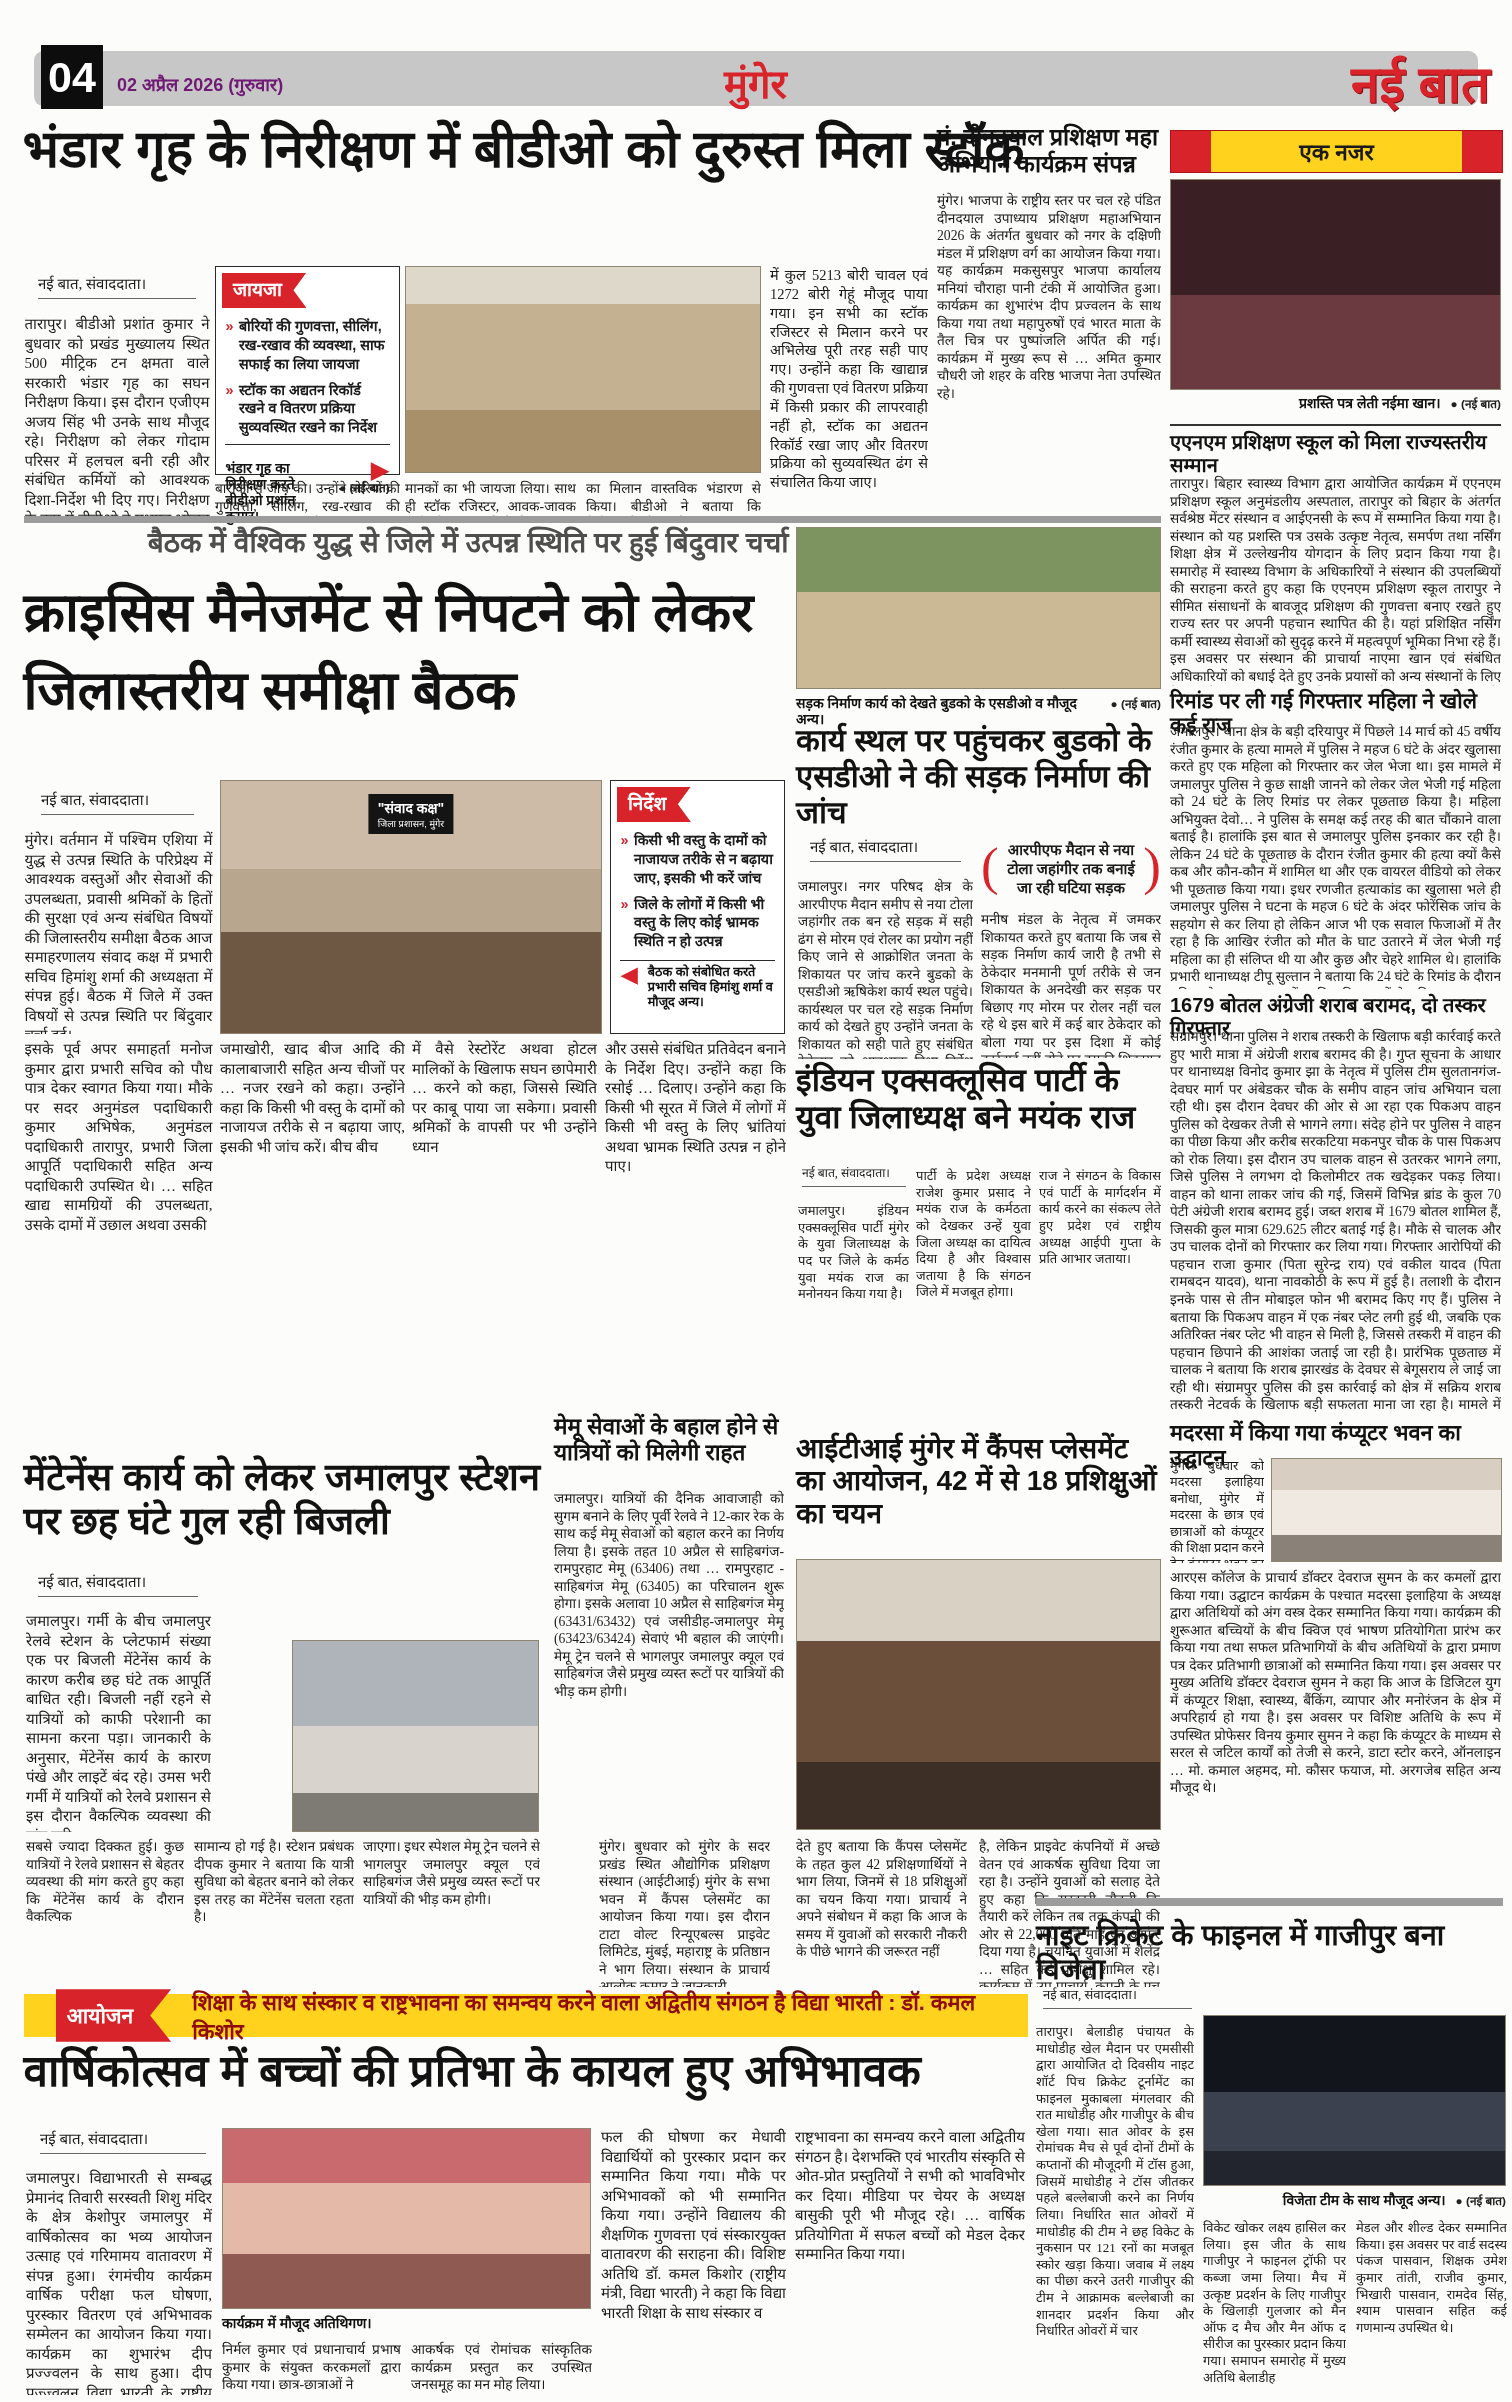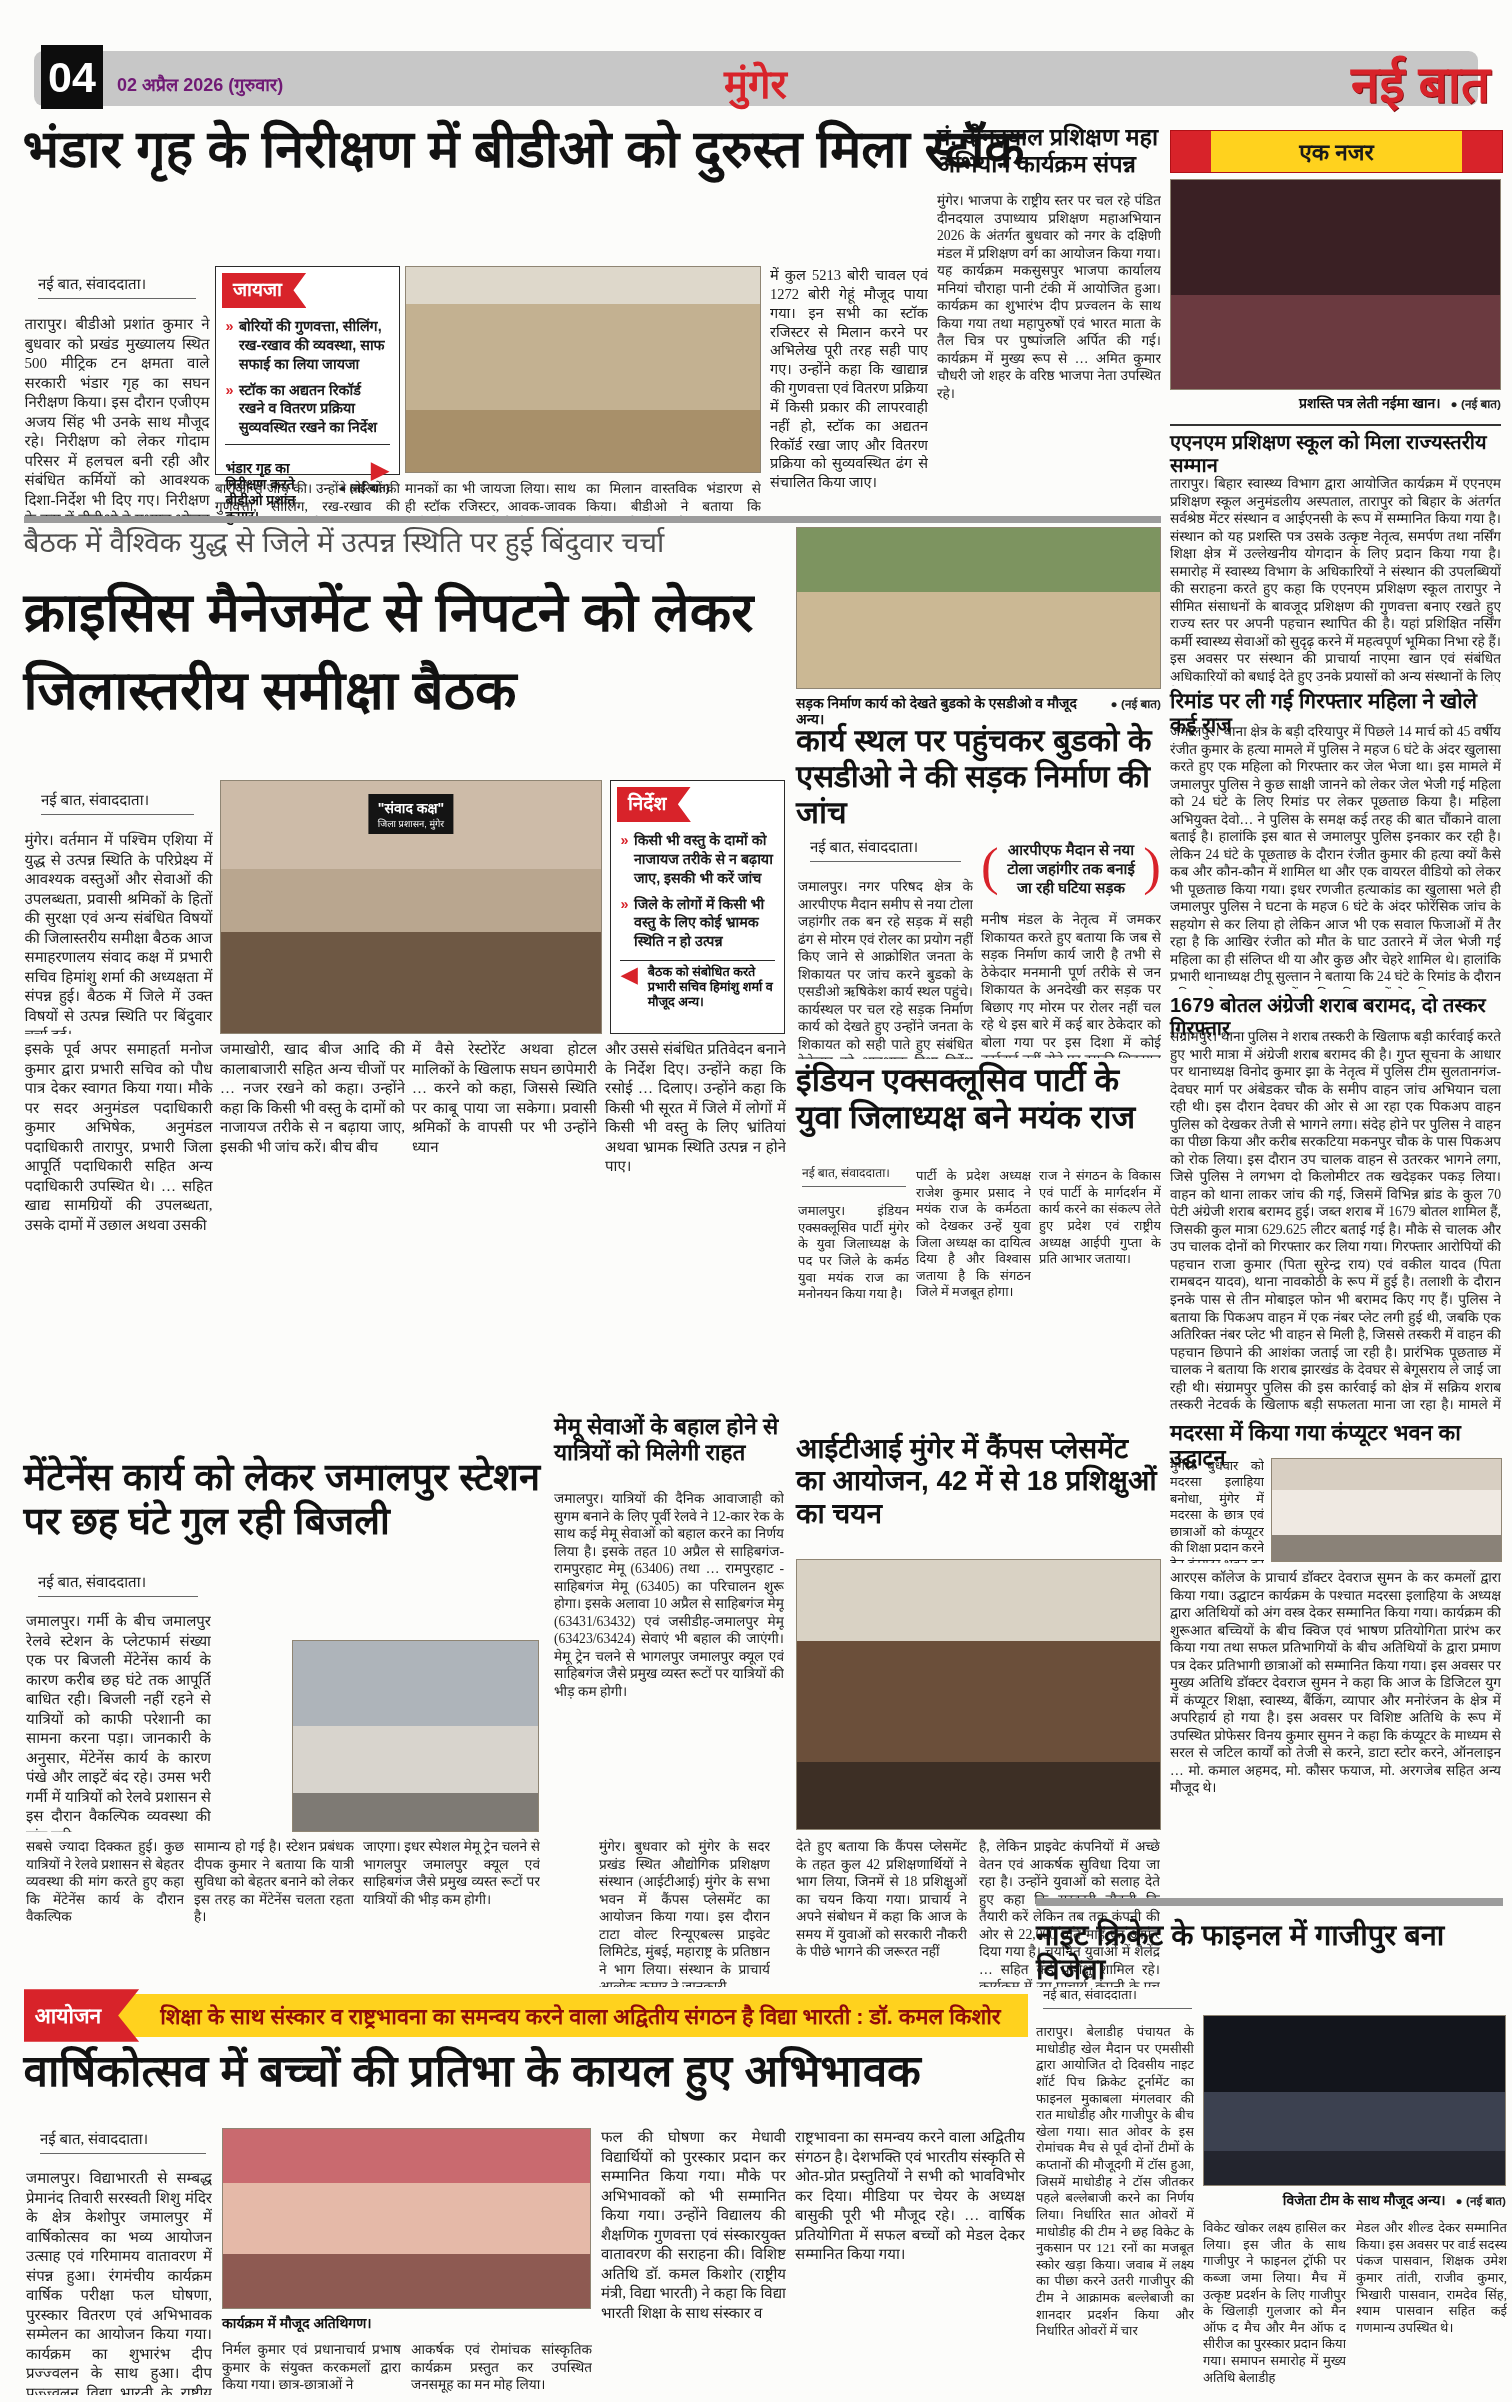--- a/index.html
+++ b/index.html
@@ -1,20 +1,20 @@
 <!DOCTYPE html>
 <html lang="hi" style="font-size:15px"><head>
 <meta charset="utf-8">
 <style>
   html,body{margin:0;padding:0;background:#e8e8e4;}
   .page{position:relative;width:1512px;height:2402px;background:#fcfcfa;margin:0 auto;overflow:hidden;
         font-family:"Liberation Serif",serif;color:#1b1b1b;}
   .abs{position:absolute;}
   .hd{font-family:"Liberation Sans",sans-serif;font-weight:800;color:#121212;line-height:1.16;}
-  .kick{font-family:"Liberation Sans",sans-serif;font-weight:400;color:#4e4e4e;line-height:1.15;}
+  .kick{font-family:"Liberation Sans",sans-serif;font-weight:700;color:#4e4e4e;line-height:1.15;text-align:right;}
   .bd{font-size:15px;line-height:1.3;text-align:justify;overflow:hidden;}
   .sm{font-size:13.7px;line-height:1.28;}
   .bl{font-size:15px;font-weight:400;text-align:left;border-bottom:1.4px solid #666;padding-bottom:4.7px;}
   .cap{font-family:"Liberation Sans",sans-serif;font-weight:700;font-size:14px;color:#111;line-height:1.15;}
   .crd{font-family:"Liberation Sans",sans-serif;font-weight:700;font-size:11.8px;color:#222;white-space:nowrap;}
   .ph{background:#c9bda6;border:0.9px solid #8f8573;box-sizing:border-box;}
   .bx{border:1.5px solid #2a2a2a;background:#fff;box-sizing:border-box;padding:9.4px 9.4px 5.6px 9.4px;}
   .tag{background:#d8232a;color:#fff;font-family:"Liberation Sans",sans-serif;font-weight:800;
        display:inline-block;padding:3.8px 24.5px 5.6px 11.3px;font-size:19px;
        clip-path:polygon(0 0,100% 0,calc(100% - 13px) 50%,100% 100%,0 100%);}
@@ -163,21 +163,21 @@
   <div class="abs hd" style="left:554px;top:1414px;width:230px;height:68px;font-size:22.6px;">मेमू सेवाओं के बहाल होने से यात्रियों को मिलेगी राहत</div>
   <div class="abs bd sm" style="left:554px;top:1490px;width:230px;height:341px;">जमालपुर। यात्रियों की दैनिक आवाजाही को सुगम बनाने के लिए पूर्वी रेलवे ने 12-कार रेक के साथ कई मेमू सेवाओं को बहाल करने का निर्णय लिया है। इसके तहत 10 अप्रैल से साहिबगंज-रामपुरहाट मेमू (63406) तथा … रामपुरहाट - साहिबगंज मेमू (63405) का परिचालन शुरू होगा। इसके अलावा 10 अप्रैल से साहिबगंज मेमू (63431/63432) एवं जसीडीह-जमालपुर मेमू (63423/63424) सेवाएं भी बहाल की जाएंगी। मेमू ट्रेन चलने से भागलपुर जमालपुर क्यूल एवं साहिबगंज जैसे प्रमुख व्यस्त रूटों पर यात्रियों की भीड़ कम होगी।</div>
 
   <div class="abs hd" style="left:796px;top:1433px;width:365px;height:119px;font-size:28px;">आईटीआई मुंगेर में कैंपस प्लेसमेंट का आयोजन, 42 में से 18 प्रशिक्षुओं का चयन</div>
   <div class="abs ph" style="left:796px;top:1559px;width:365px;height:271px;background:linear-gradient(180deg,#d9d2c4 0 30%,#6b4f3a 30% 75%,#3d2f25 75% 100%);"></div>
   <div class="abs bd sm" style="left:599px;top:1838px;width:171px;height:149px;">मुंगेर। बुधवार को मुंगेर के सदर प्रखंड स्थित औद्योगिक प्रशिक्षण संस्थान (आईटीआई) मुंगेर के सभा भवन में कैंपस प्लेसमेंट का आयोजन किया गया। इस दौरान टाटा वोल्ट रिन्यूएबल्स प्राइवेट लिमिटेड, मुंबई, महाराष्ट्र के प्रतिष्ठान ने भाग लिया। संस्थान के प्राचार्य आलोक कुमार ने जानकारी</div>
   <div class="abs bd sm" style="left:796px;top:1838px;width:171px;height:149px;">देते हुए बताया कि कैंपस प्लेसमेंट के तहत कुल 42 प्रशिक्षणार्थियों ने भाग लिया, जिनमें से 18 प्रशिक्षुओं का चयन किया गया। प्राचार्य ने अपने संबोधन में कहा कि आज के समय में युवाओं को सरकारी नौकरी के पीछे भागने की जरूरत नहीं</div>
   <div class="abs bd sm" style="left:979px;top:1838px;width:181px;height:149px;">है, लेकिन प्राइवेट कंपनियों में अच्छे वेतन एवं आकर्षक सुविधा दिया जा रहा है। उन्होंने युवाओं को सलाह देते हुए कहा कि सरकारी नौकरी कि तैयारी करें लेकिन तब तक कंपनी की ओर से 22,000 प्रति माह का ऑफर दिया गया है। चयनित युवाओं में शैलेंद्र … सहित कई प्रशिक्षु शामिल रहे। कार्यक्रम में उप प्राचार्य, कंपनी के एच आर हेड, समदर्शी पाठक, अमित … के रूप में उपस्थित रहे।</div>
 
   <div class="abs" style="left:23.5px;top:1994px;width:1004px;height:43px;background:#ffd21e;display:flex;align-items:center;">
-    <span class="tag" style="height:100%;display:flex;align-items:center;font-size:21px;padding-right:38px;clip-path:polygon(0 0,100% 0,calc(100% - 21px) 50%,100% 100%,0 100%);">आयोजन</span>
+    <span class="tag" style="height:100%;display:flex;align-items:center;font-size:21px;padding-right:38px;clip-path:polygon(0 0,100% 0,calc(100% - 21px) 50%,100% 100%,0 100%);margin-left:32px;">आयोजन</span>
     <span style="font:800 21.7px 'Liberation Sans',sans-serif;color:#8f0a0a;padding-left:21px;">शिक्षा के साथ संस्कार व राष्ट्रभावना का समन्वय करने वाला अद्वितीय संगठन है विद्या भारती : डॉ. कमल किशोर</span>
   </div>
 
   <div class="abs hd" style="left:23.5px;top:2045px;width:1004px;height:68px;font-size:44px;">वार्षिकोत्सव में बच्चों की प्रतिभा के कायल हुए अभिभावक</div>
   <div class="abs bl" style="left:40px;top:2128px;width:166px;">नई बात, संवाददाता।</div>
   <div class="abs bd" style="left:26px;top:2169px;width:186px;height:226px;">जमालपुर। विद्याभारती से सम्बद्ध प्रेमानंद तिवारी सरस्वती शिशु मंदिर के क्षेत्र केशोपुर जमालपुर में वार्षिकोत्सव का भव्य आयोजन उत्साह एवं गरिमामय वातावरण में संपन्न हुआ। रंगमंचीय कार्यक्रम वार्षिक परीक्षा फल घोषणा, पुरस्कार वितरण एवं अभिभावक सम्मेलन का आयोजन किया गया। कार्यक्रम का शुभारंभ दीप प्रज्ज्वलन के साथ हुआ। दीप प्रज्ज्वलन विद्या भारती के राष्ट्रीय मंत्री डॉ. कमल किशोर सिन्हा, चेम्बर ऑफ कॉमर्स जमालपुर के अध्यक्ष वासुदेव प्रसाद, भूमि दाता श्री गोपाल चंद्र तिवारी, विद्यालय प्रबंधकारिणी समिति के अध्यक्ष</div>
   <div class="abs ph" style="left:222px;top:2128px;width:369px;height:181px;background:linear-gradient(180deg,#c96a6f 0 30%,#e5b9a8 30% 70%,#8e5a52 70% 100%);"></div>
   <div class="abs cap" style="left:222px;top:2315px;width:369px;">कार्यक्रम में मौजूद अतिथिगण।</div>
   <div class="abs bd sm" style="left:222px;top:2341px;width:179px;height:56px;">निर्मल कुमार एवं प्रधानाचार्य प्रभाष कुमार के संयुक्त करकमलों द्वारा किया गया। छात्र-छात्राओं ने</div>
   <div class="abs bd sm" style="left:411px;top:2341px;width:181px;height:56px;">आकर्षक एवं रोमांचक सांस्कृतिक कार्यक्रम प्रस्तुत कर उपस्थित जनसमूह का मन मोह लिया।</div>

